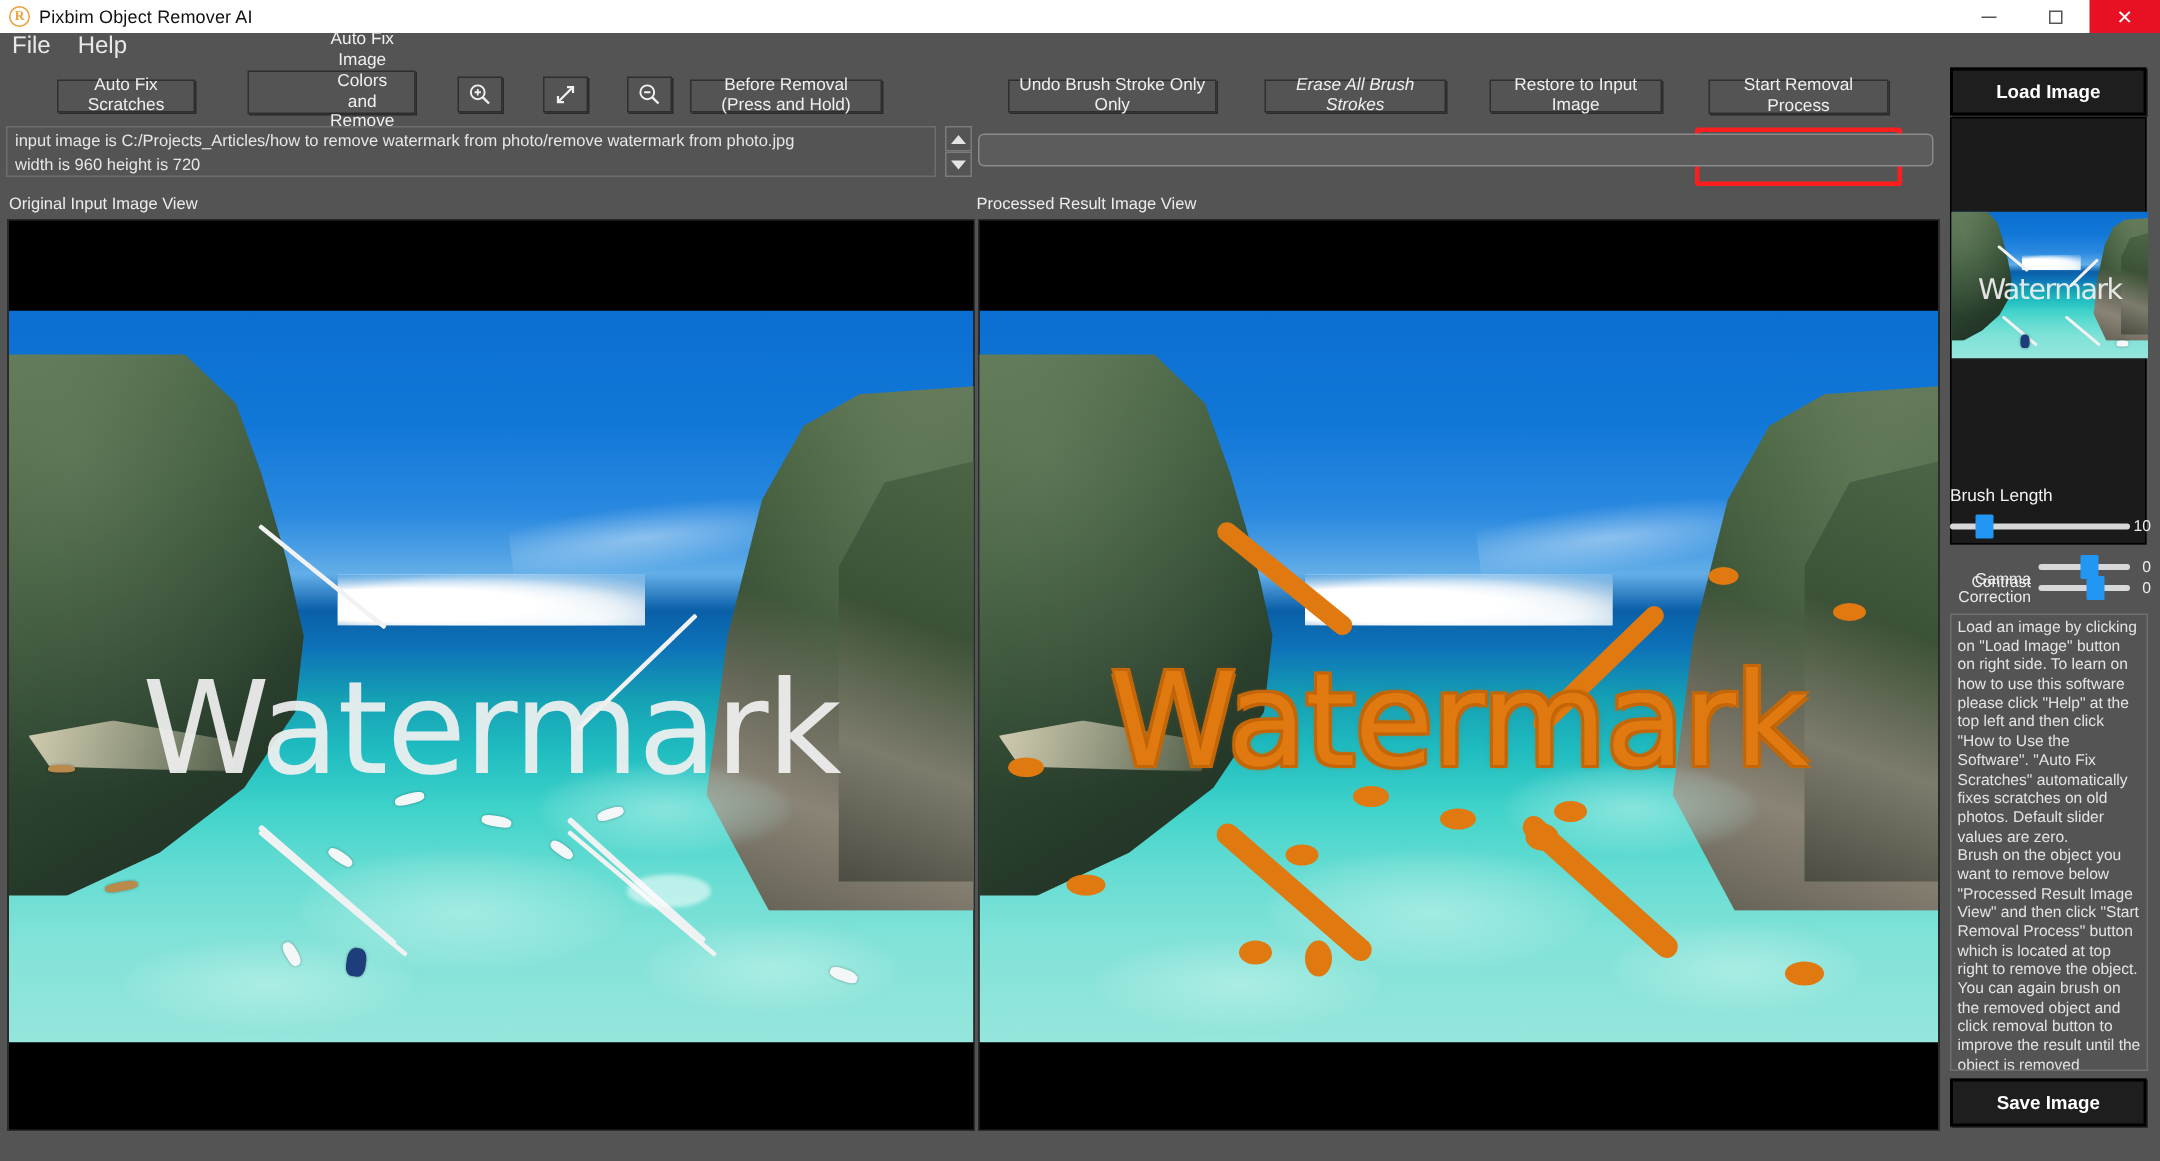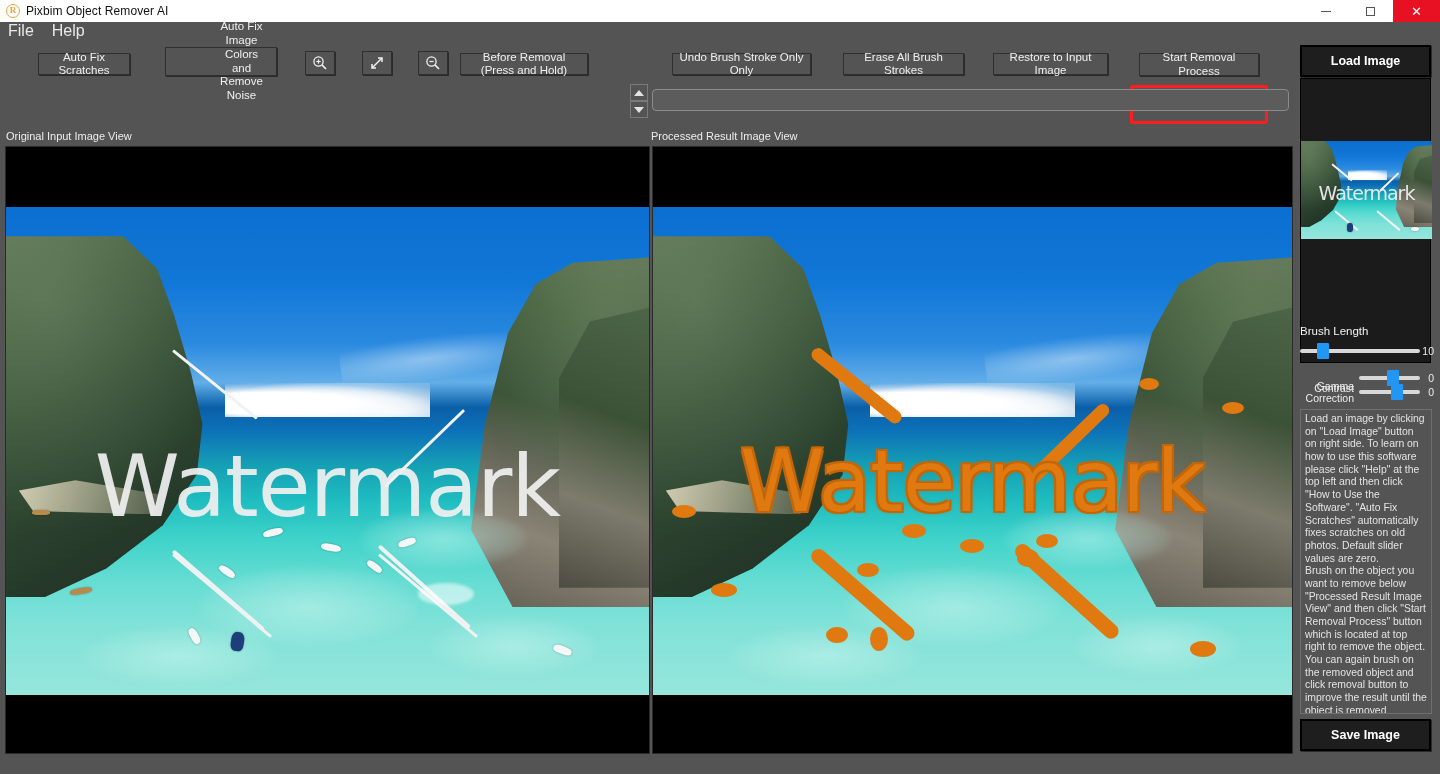--- a/index.html
+++ b/index.html
@@ -293,29 +293,33 @@
         <circle cx="6.5" cy="6.5" r="4.6" fill="none" stroke="#f0f0f0" stroke-width="1.3"></circle>
         <line x1="9.9" y1="9.9" x2="14" y2="14" stroke="#f0f0f0" stroke-width="1.6"></line>
         <line x1="4.4" y1="6.5" x2="8.6" y2="6.5" stroke="#f0f0f0" stroke-width="1.2"></line>
       </svg>
     </div>
 
     <div class="tbtn" style="left:460px; top:13px; width:128px; height:22px;">Before Removal (Press and Hold)</div>
 
     <div class="tbtn" style="left:672px; top:13px; width:139px; height:22px;">Undo Brush Stroke Only Only</div>
 
-    <div class="tbtn" style="left:843px; top:13px; width:121px; height:22px;">Erase All Brush Strokes</div>
+    <div class="tbtn" style="left:843px; top:13px; width:121px; height:22px;font-style:italic;">Erase All Brush Strokes</div>
 
     <div class="tbtn" style="left:993px; top:13px; width:115px; height:22px;">Restore to Input Image</div>
 
     <div class="tbtn" style="left:1139px; top:13px; width:120px; height:23px;">Start Removal Process</div>
     <div class="highlight-frame" style="left:1130px; top:45px; width:138px; height:39px;"></div>
   </div>
 
   <div class="infostrip">
+    <div class="infobox">
+      <div>input image is C:/Projects_Articles/how to remove watermark from photo/remove watermark from photo.jpg</div>
+      <div>width is 960 height is 720</div>
+    </div>
     <div class="spinner">
       <div class="spin-half">
           <span class="tri-up"></span>
         </div>
       <div class="spin-half">
           <span class="tri-dn"></span>
         </div>
     </div>
     <div class="progressfield"></div>
   </div>

